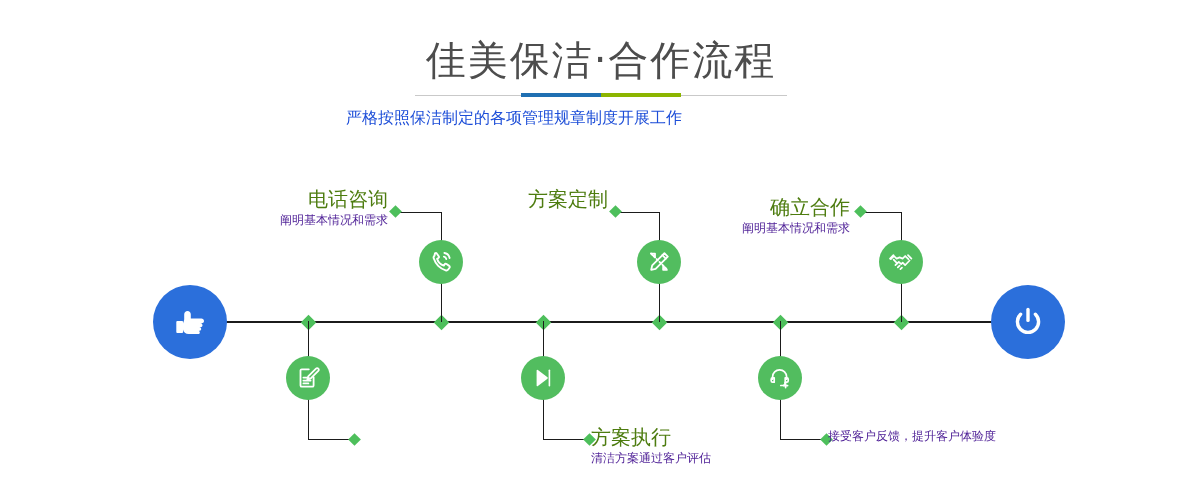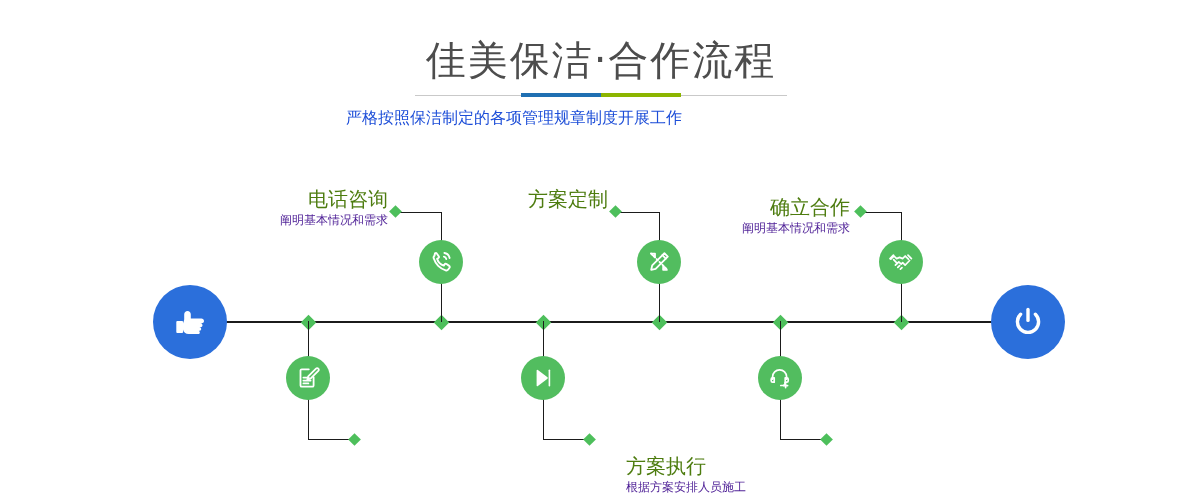--- a/index.html
+++ b/index.html
@@ -145,23 +145,23 @@
   <div class="arm" style="left:543px;top:439px;width:46px;"></div>
   <div class="diamond" style="left:585px;top:435px;width:9px;height:9px;"></div>
   <div class="node" style="left:521px;top:356px;">
     <span>
       <svg width="26" height="26" viewBox="0 0 26 26" fill="#fff" stroke="#fff" stroke-width="1.6" stroke-linejoin="round">
         <path d="M7.4 5.6 17.0 13.0 7.4 20.4z"></path>
         <path d="M19.4 5.2V20.8" stroke-linecap="round"></path>
       </svg>
     </span>
   </div>
-  <div class="lbl l" style="left:626px;top:426px;width:300px;margin-top:29px;">
+  <div class="lbl l" style="left:591px;top:426px;width:300px;">
     <div class="t">方案执行</div>
-    <div class="d">根据方案安排人员施工</div>
+    <div class="d">清洁方案通过客户评估</div>
   </div>
 
   <div class="diamond" style="left:896px;top:317px;"></div>
   <div class="stem" style="left:901px;top:212px;height:110px;"></div>
   <div class="arm" style="left:861px;top:212px;width:41px;"></div>
   <div class="diamond" style="left:856px;top:207px;width:9px;height:9px;"></div>
   <div class="node" style="left:879px;top:240px;">
     <span>
       <svg width="26" height="26" viewBox="0 0 26 26" fill="none" stroke="#fff" stroke-width="1.7" stroke-linecap="round" stroke-linejoin="round">
         <path d="M2.8 10.2 6.0 7.0l2.6 2.6 3.0-1.2 3.0 1.2 2.6-2.6 3.2 3.2"></path>
@@ -185,15 +185,16 @@
       <svg width="26" height="26" viewBox="0 0 26 26" fill="none" stroke="#fff" stroke-width="1.7" stroke-linecap="round" stroke-linejoin="round">
         <path d="M5.6 14.2V11.8a7.0 7.0 0 0 1 14.0 0v2.4"></path>
         <path d="M5.6 12.8h1.6v4.4H5.6a1.4 1.4 0 0 1-1.4-1.4v-1.6a1.4 1.4 0 0 1 1.4-1.4z"></path>
         <path d="M19.8 12.8h-1.6v4.4h1.6a1.4 1.4 0 0 0 1.4-1.4v-1.6a1.4 1.4 0 0 0-1.4-1.4z"></path>
         <path d="M18.0 17.6v0.9a2.0 2.0 0 0 1-2.0 2.0h-2.2"></path>
         <path d="M18.6 18.6v4.0M16.6 20.6h4.0"></path>
       </svg>
     </span>
   </div>
   <div class="lbl l" style="left:828px;top:426px;width:320px;">
+    <div class="d">接受客户反馈，提升客户体验度</div>
   </div>
 
 </div>
 
 </body></html>

